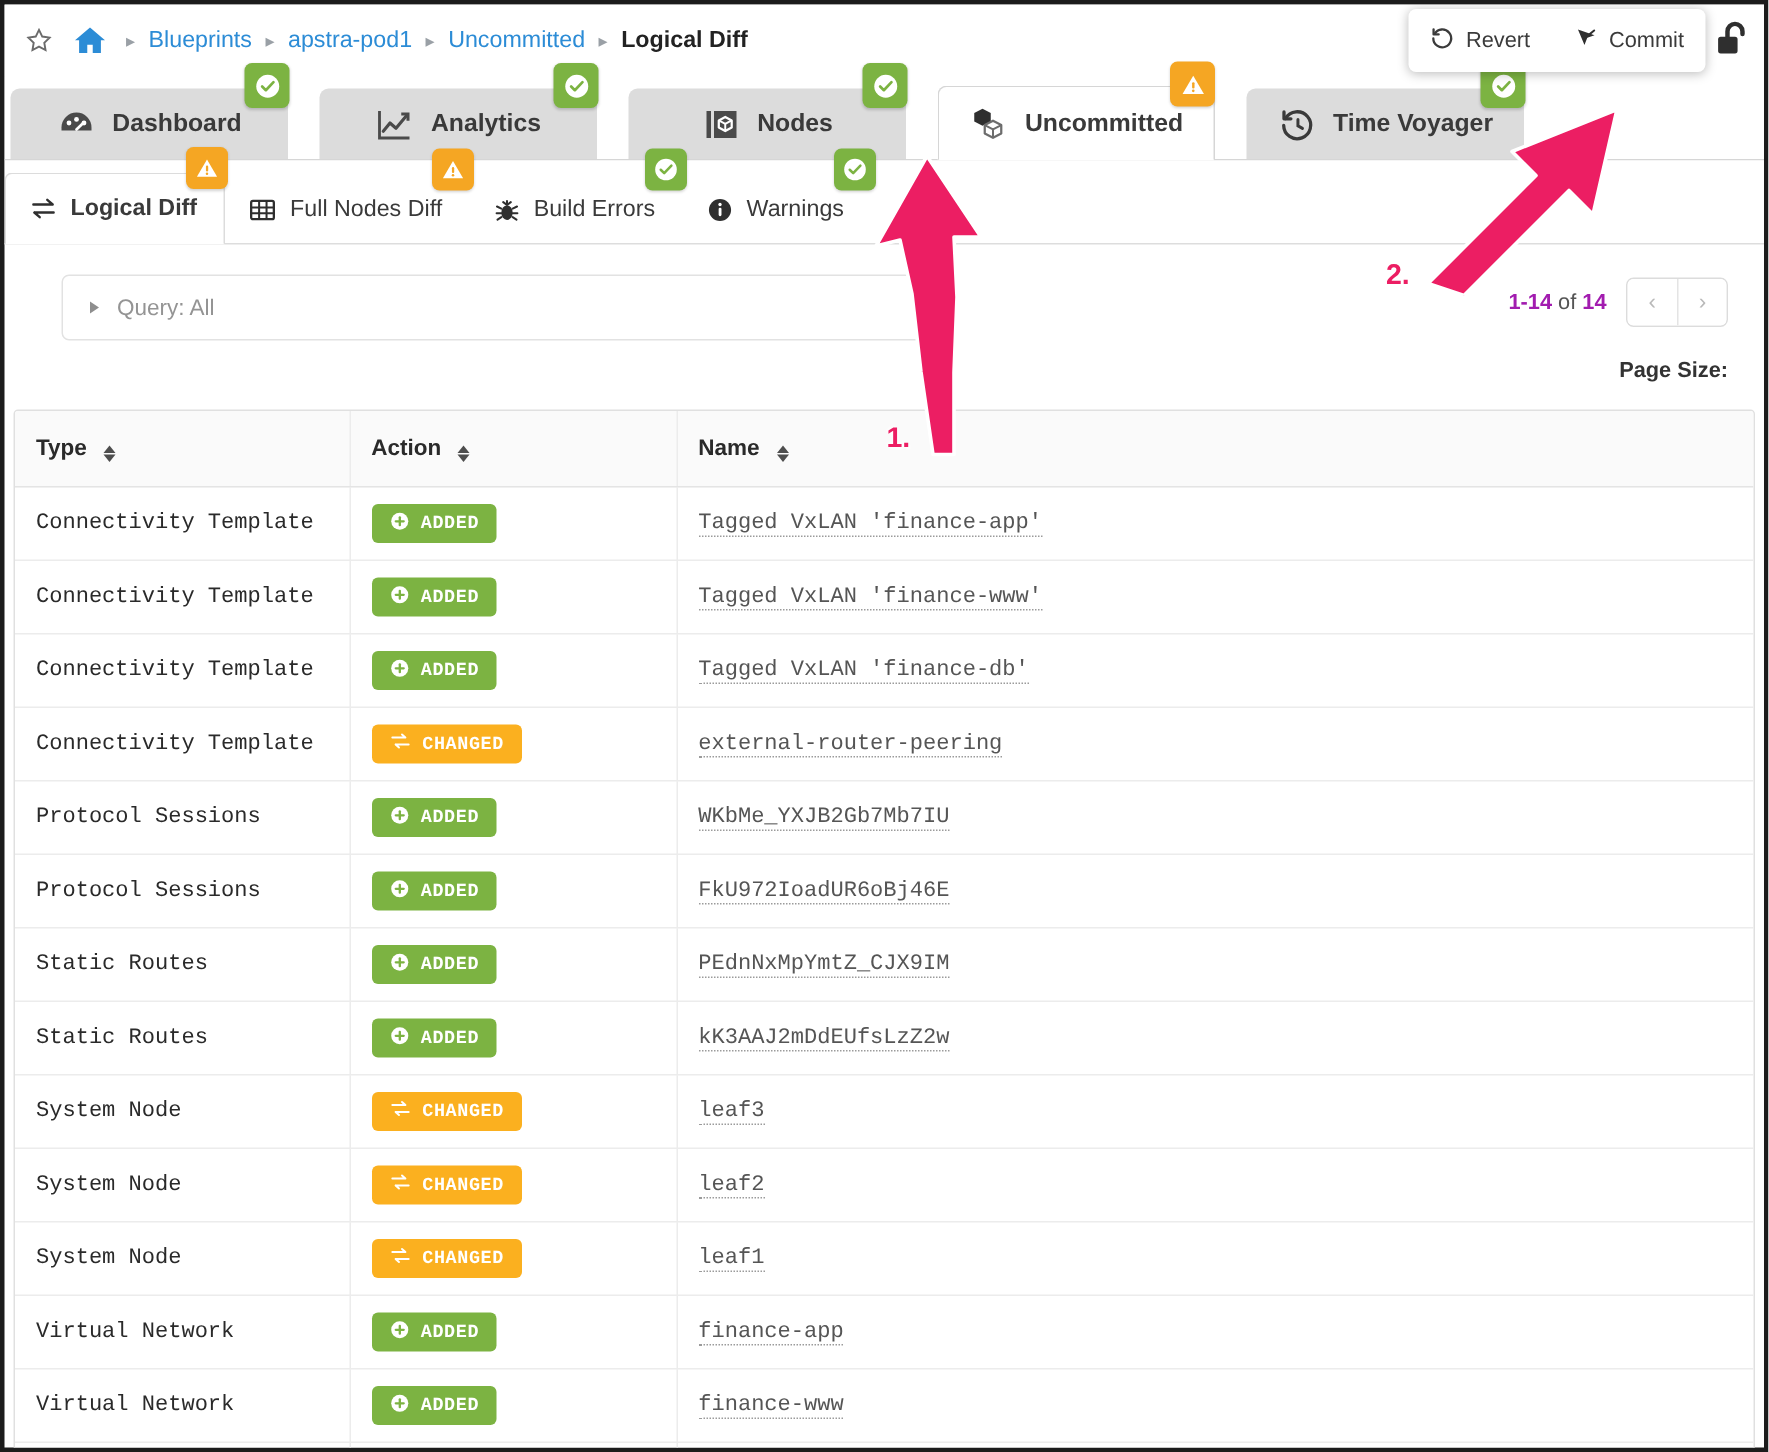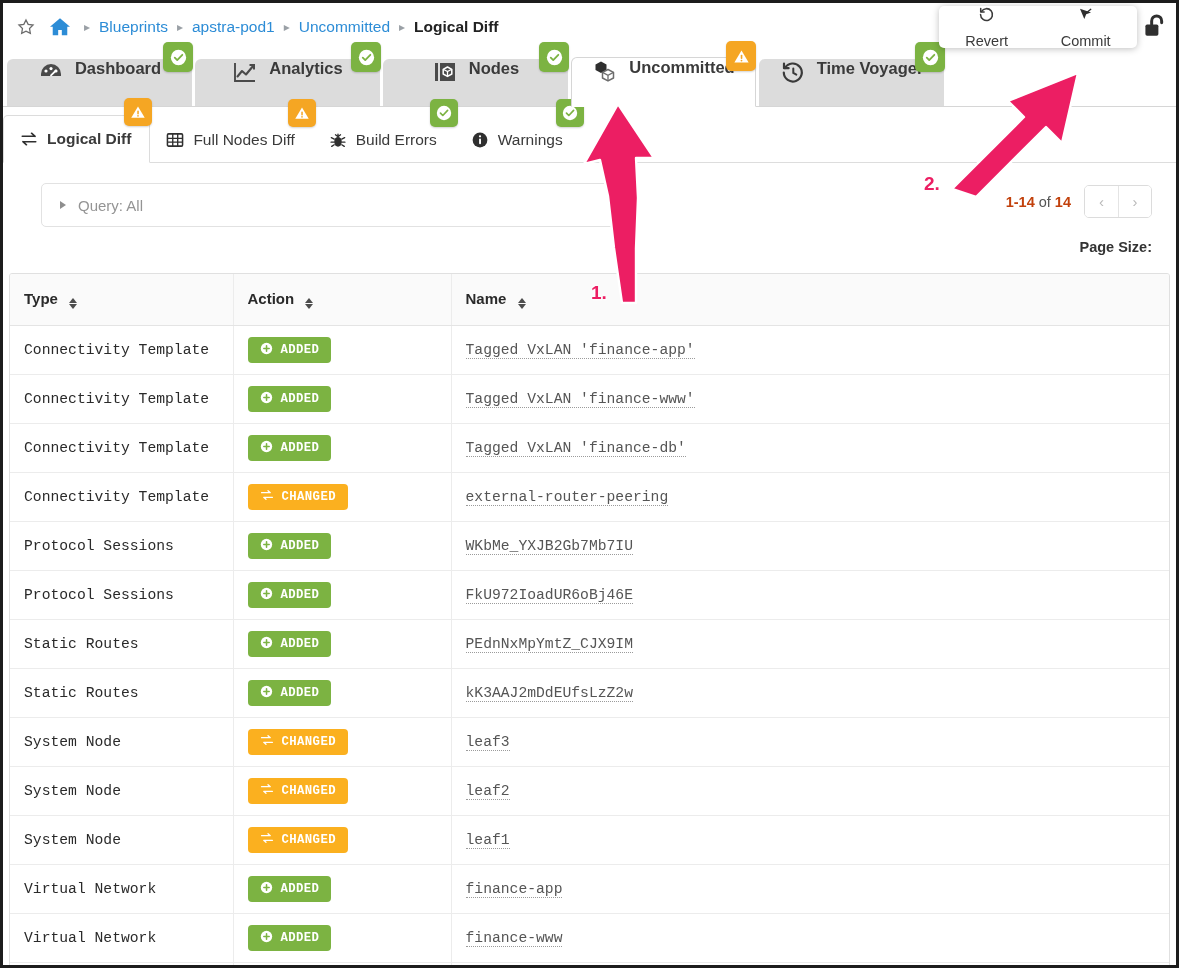--- a/index.html
+++ b/index.html
@@ -50,45 +50,44 @@
     display: flex;
     align-items: center;
     justify-content: space-around;
     z-index: 40;
   }
   .commit-btn {
     display: flex; align-items: center; gap: 7px;
     font-size: 14.5px; color: #3b3b3b;
     padding: 4px 6px;
     cursor: pointer;
-    flex-direction: column;
   }
   .lock-wrap {
     position: absolute; top: 10px; right: 8px; z-index: 41;
   }
 
   
   .tabstrip {
     position: relative;
     height: 56px;
     display: flex;
     align-items: flex-end;
     padding-left: 4px;
     background: #ffffff;
     border-bottom: 1px solid #d6d6d6;
   }
   .tab {
     position: relative;
     height: 47px;
     min-width: 185px;
-    margin-right: 3px;
+    margin-right: 21px;
     background: #dcdcdc;
     border-radius: 6px 6px 0 0;
     display: flex;
-    align-items: flex-start;
+    align-items: center;
     justify-content: center;
     gap: 11px;
     cursor: pointer;
   }
   .tab.active {
     background: #ffffff;
     border: 1px solid #d6d6d6;
     border-bottom: 1px solid #fff;
     height: 50px;
     margin-bottom: -1px;
@@ -171,21 +170,21 @@
   }
   .query-text { font-size: 15px; color: #949494; }
   .tri { width: 0;height: 0;border-left:6px solid #8e8e8e;border-top:4.5px solid transparent;border-bottom:4.5px solid transparent; }
 
   .pager {
     position: absolute;
     top: 22px; right: 24px;
     display: flex; align-items: center; gap: 13px;
   }
   .pager-text { font-size: 14.5px; color: #555; }
-  .pager-text b { color: #c2410c; }
+  .pager-text b { color: #a21caf; }
   .pager-btns {
     display: flex;
     border: 1px solid #dcdcdc;
     border-radius: 5px;
     overflow: hidden;
     height: 33px;
   }
   .pager-btn {
     width: 33px; height: 31px;
     display: flex; align-items: center; justify-content: center;

